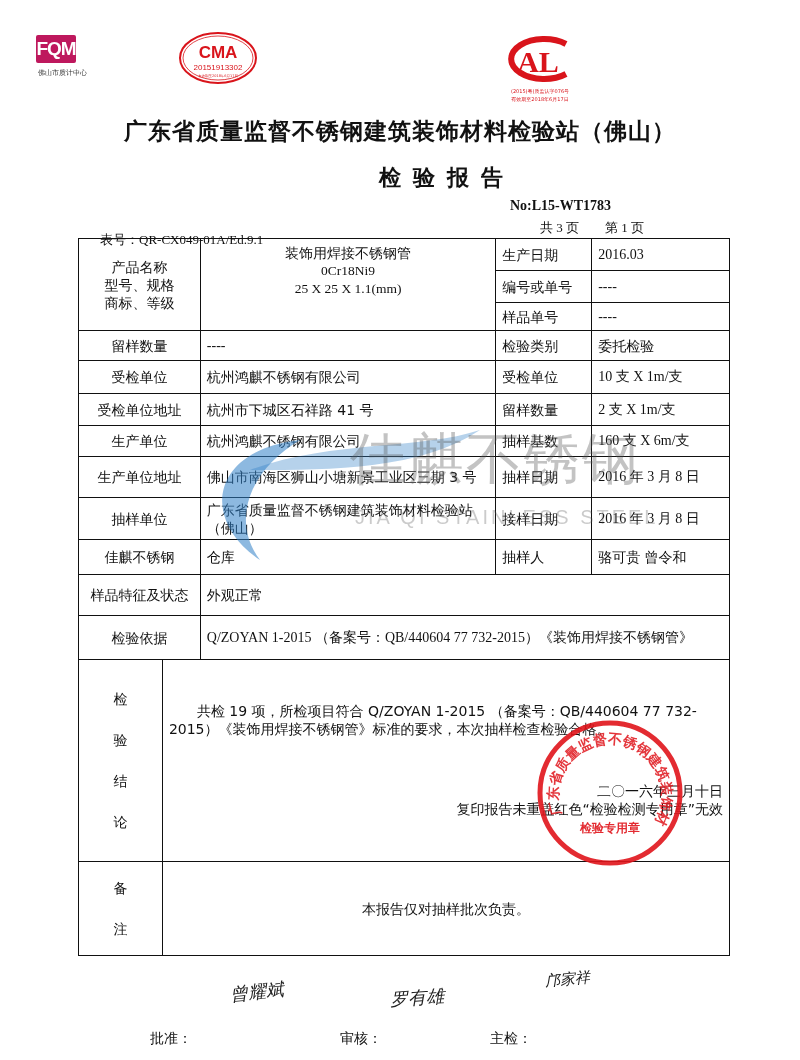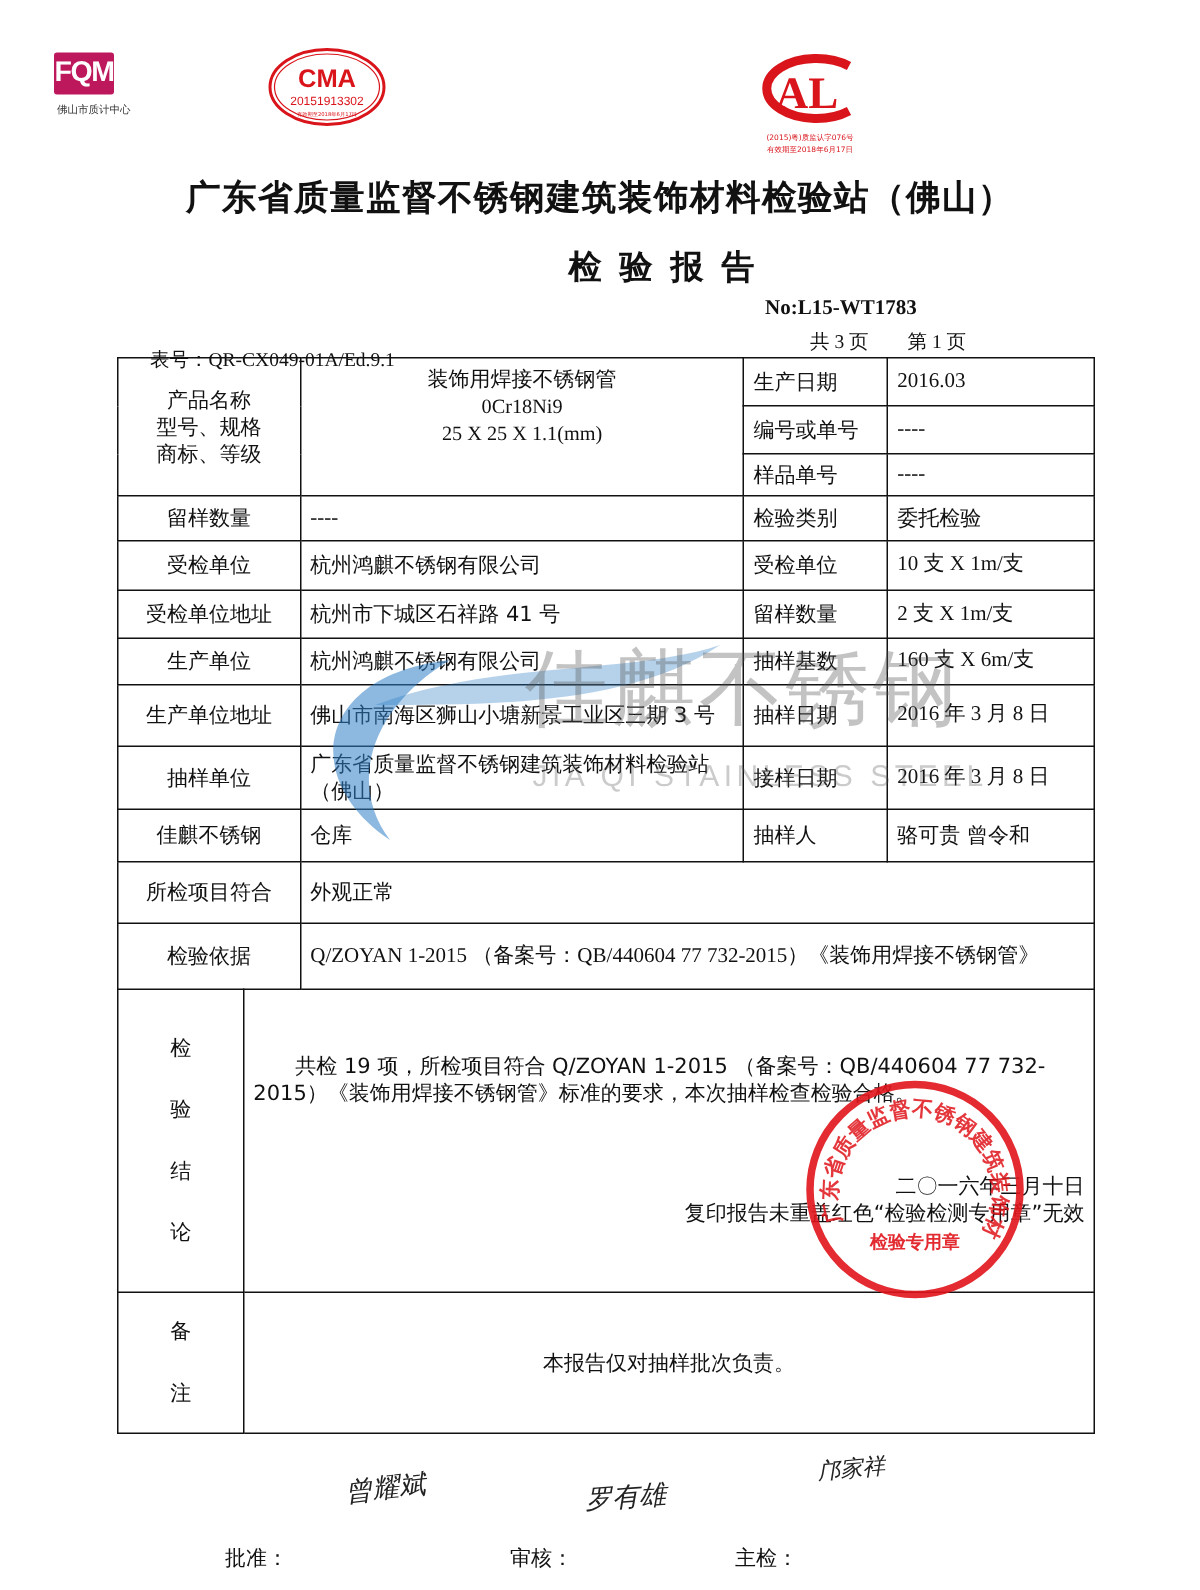--- a/index.html
+++ b/index.html
@@ -152,21 +152,21 @@
     <td class="val">接样日期</td>
     <td class="val serif">2016 年 3 月 8 日</td>
   </tr>
   <tr style="height:35px">
     <td class="lbl" colspan="2">佳麒不锈钢</td>
     <td class="val">仓库</td>
     <td class="val">抽样人</td>
     <td class="val">骆可贵  曾令和</td>
   </tr>
   <tr style="height:41px">
-    <td class="lbl" colspan="2">所检项目符合</td>
+    <td class="lbl" colspan="2">样品特征及状态</td>
     <td class="val" colspan="3">外观正常</td>
   </tr>
   <tr style="height:44px">
     <td class="lbl" colspan="2">检验依据</td>
     <td class="val serif" colspan="3">Q/ZOYAN 1-2015  （备案号：QB/440604 77 732-2015）《装饰用焊接不锈钢管》</td>
   </tr>
   <tr style="height:202px">
     <td class="vert-label">
       <div>检</div>
       <div>验</div>

